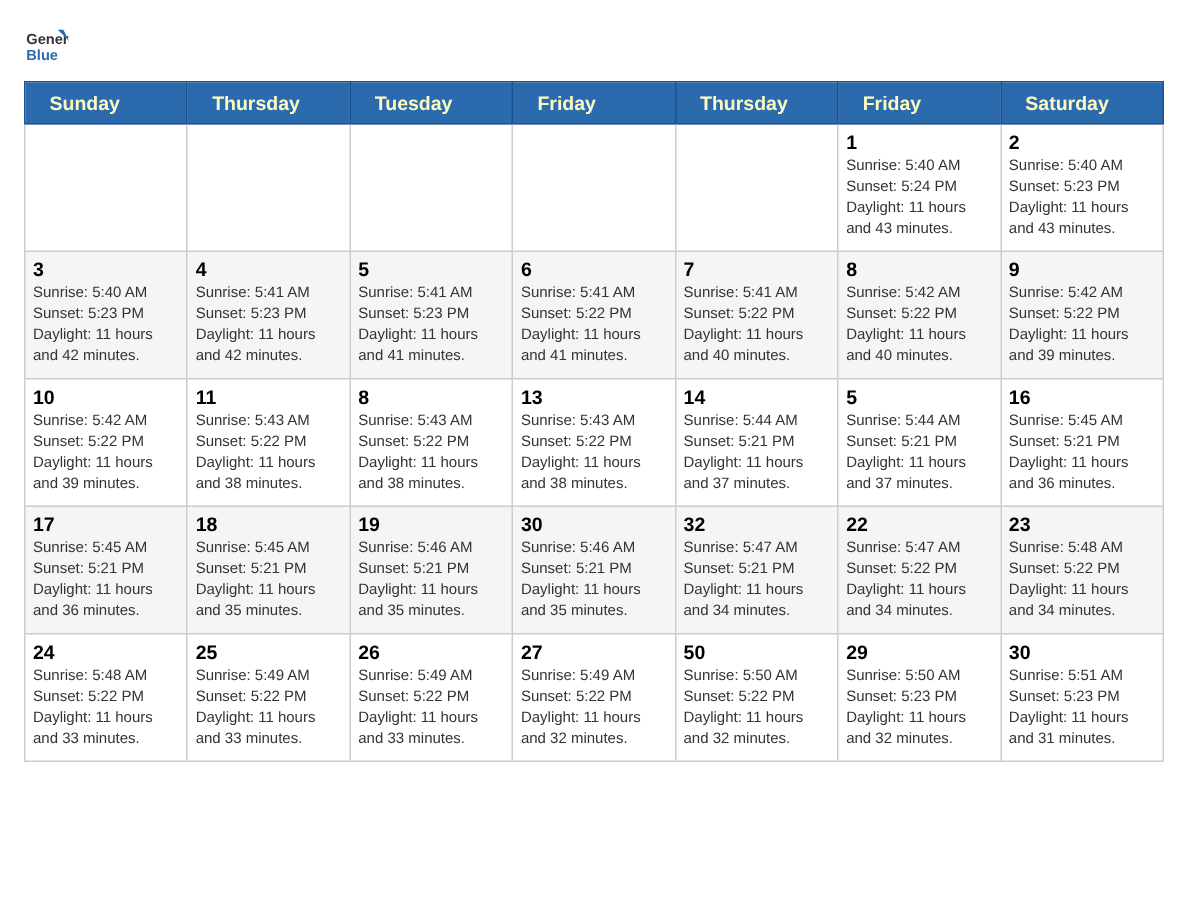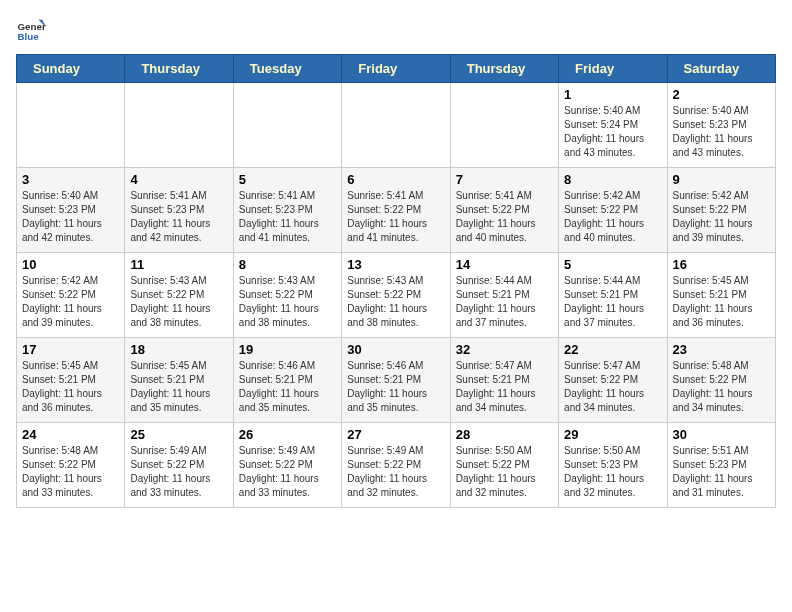--- a/index.html
+++ b/index.html
@@ -306,21 +306,21 @@
 and 33 minutes.</div>
         </td>
         <td>
           <span class="day-num">27</span>
           <div class="day-info" style="white-space: pre-line;">Sunrise: 5:49 AM
 Sunset: 5:22 PM
 Daylight: 11 hours
 and 32 minutes.</div>
         </td>
         <td>
-          <span class="day-num">28</span>
+          <span class="day-num">50</span>
           <div class="day-info" style="white-space: pre-line;">Sunrise: 5:50 AM
 Sunset: 5:22 PM
 Daylight: 11 hours
 and 32 minutes.</div>
         </td>
         <td>
           <span class="day-num">29</span>
           <div class="day-info" style="white-space: pre-line;">Sunrise: 5:50 AM
 Sunset: 5:23 PM
 Daylight: 11 hours

